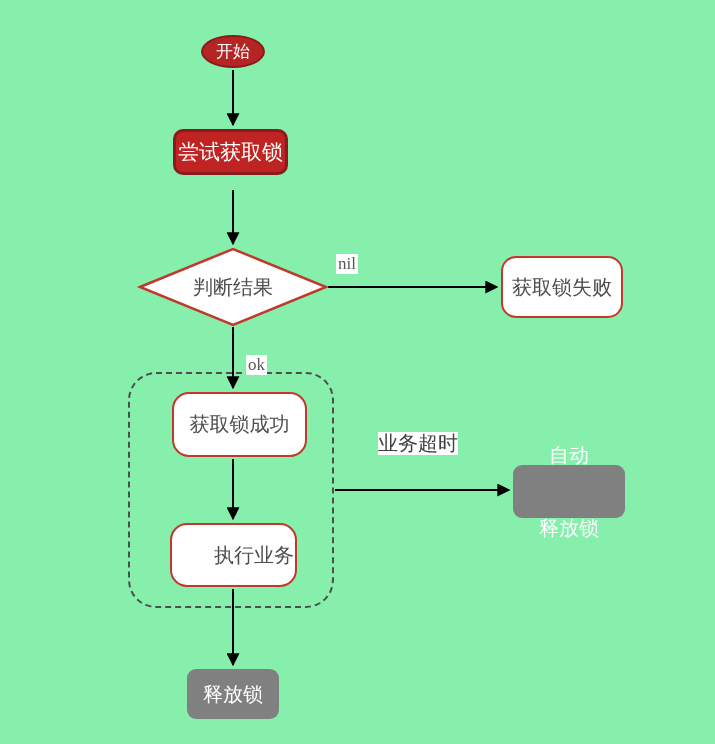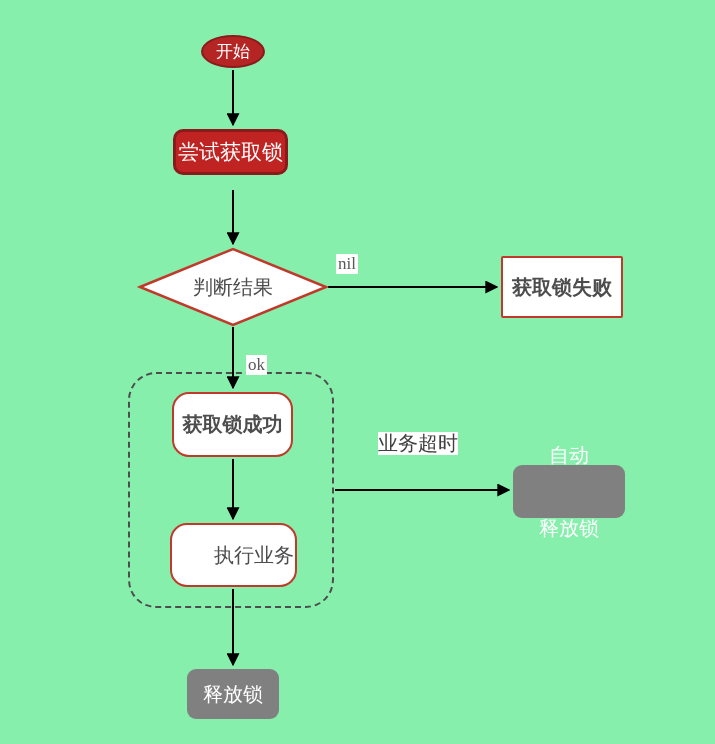--- a/index.html
+++ b/index.html
@@ -53,22 +53,22 @@
     font-size: 20px;
   }
 
   
   .node-outline {
     background: #ffffff;
     border: 2px solid #c0392b;
     color: #4d4d4d;
     font-size: 20px;
   }
-  .node-failed   { left: 501px; top: 256px; width: 122px; height: 62px; border-radius: 2px; font-weight: bold; }
-  .node-success  { left: 172px; top: 392px; width: 121px; height: 65px; border-radius: 17px; font-weight: bold; }
+  .node-failed   { left: 501px; top: 256px; width: 122px; height: 62px; border-radius: 15px; }
+  .node-success  { left: 172px; top: 392px; width: 135px; height: 65px; border-radius: 17px; }
   .node-exec     { left: 170px; top: 523px; width: 127px; height: 64px; border-radius: 17px; padding-left: 41px; }
 
   
   .node-gray {
     background: #808080;
     color: #ffffff;
     font-size: 20px;
     border-radius: 9px;
     flex-direction: column;
     line-height: 25px;

